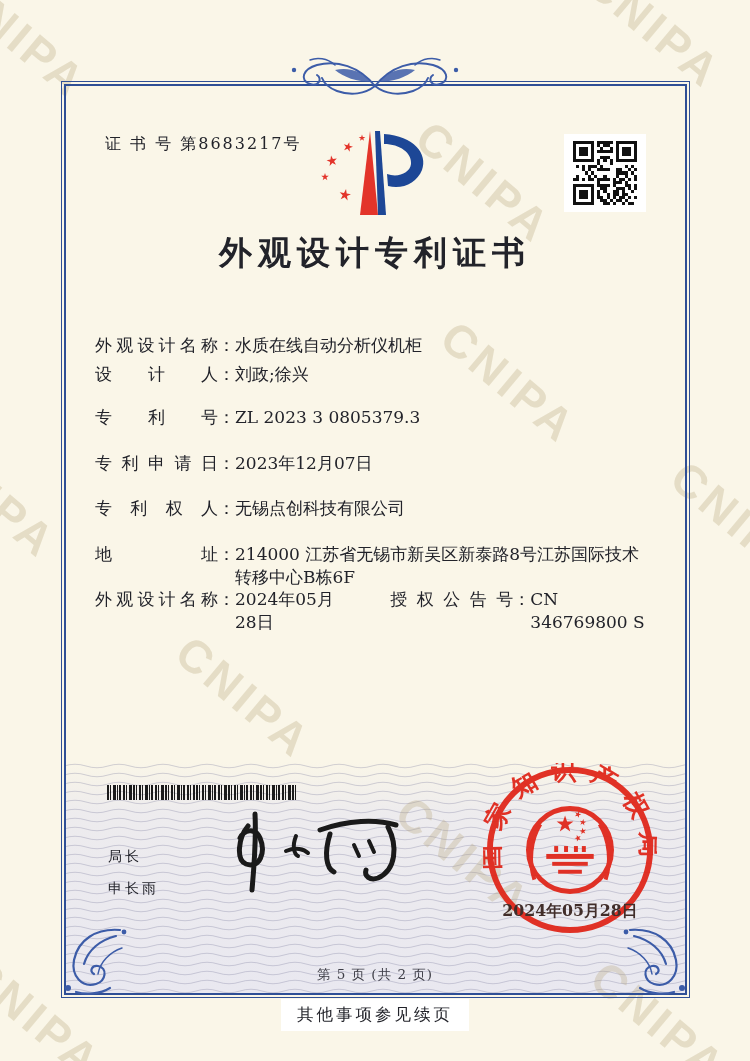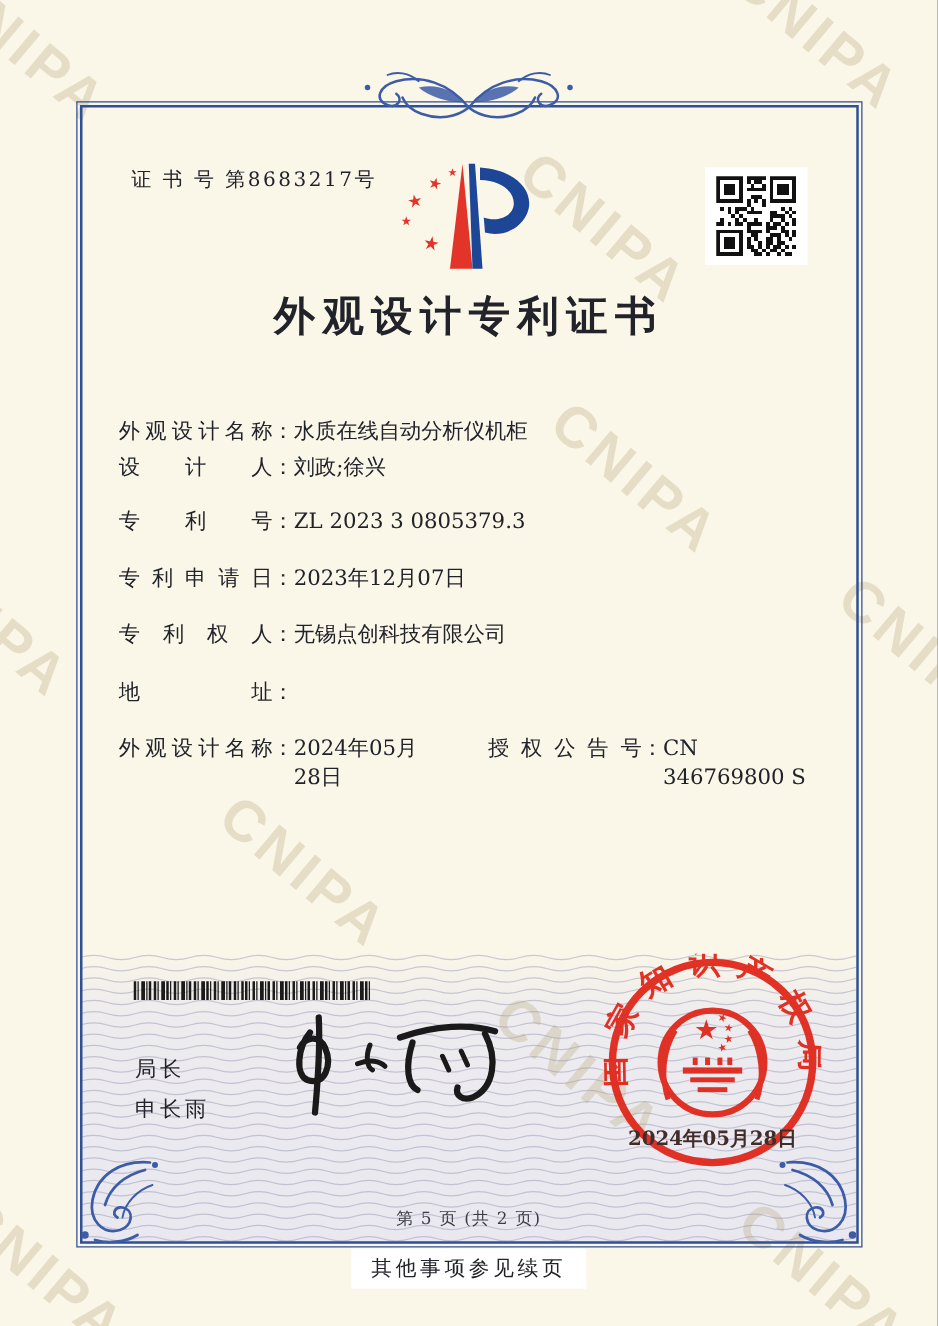--- a/index.html
+++ b/index.html
@@ -56,21 +56,21 @@
   .grant-group{display:flex; align-items:flex-start;}
   .grant-sep{margin-left:40px;}
   .paras{
     position:absolute; left:95px; top:621px; width:558px;
     font-size:15px; line-height:23px; text-align:justify;
   }
   .paras p{margin:0; text-indent:2em;}
   .barcode{position:absolute; left:107px; top:785px; width:191px; height:15px; display:flex; align-items:stretch;}
   .barcode i{display:block; background:#1b1b1b; height:100%;}
   .signer{
-    position:absolute; left:108px; top:840px; font-size:17px; letter-spacing:3px;
+    position:absolute; left:108px; top:840px; font-size:14px; letter-spacing:3px;
     font-family:"Liberation Sans","DejaVu Sans",sans-serif; line-height:32px;
   }
   .signature{position:absolute; left:212px; top:808px;}
   .seal{position:absolute; left:483px; top:763px; opacity:.93;}
   .page-num{
     position:absolute; left:0; right:0; top:966px; text-align:center;
     font-size:13.5px; color:#3d3d46; letter-spacing:1px;
   }
   .footer-note{
     position:absolute; left:50%; top:999px; transform:translateX(-50%);
@@ -341,20 +341,21 @@
           <span class="fvalue">2023年12月07日</span>
       </div>
       <div class="frow" style="top:179px">
         <span class="flabel">专利权人</span>
           <span class="fcolon">：</span>
           <span class="fvalue">无锡点创科技有限公司</span>
       </div>
       <div class="frow" style="top:225px">
         <span class="flabel">地址</span>
           <span class="fcolon">：</span>
+          <span class="fvalue">214000 江苏省无锡市新吴区新泰路8号江苏国际技术转移中心B栋6F</span>
       </div>
       <div class="frow" style="top:270px">
         <span class="grant-group">
           <span class="flabel">外观设计名称</span>
             <span class="fcolon">：</span>
             <span class="fvalue">2024年05月28日</span>
         </span>
         <span class="grant-group grant-sep">
           <span class="flabel">授权公告号</span>
             <span class="fcolon">：</span>

